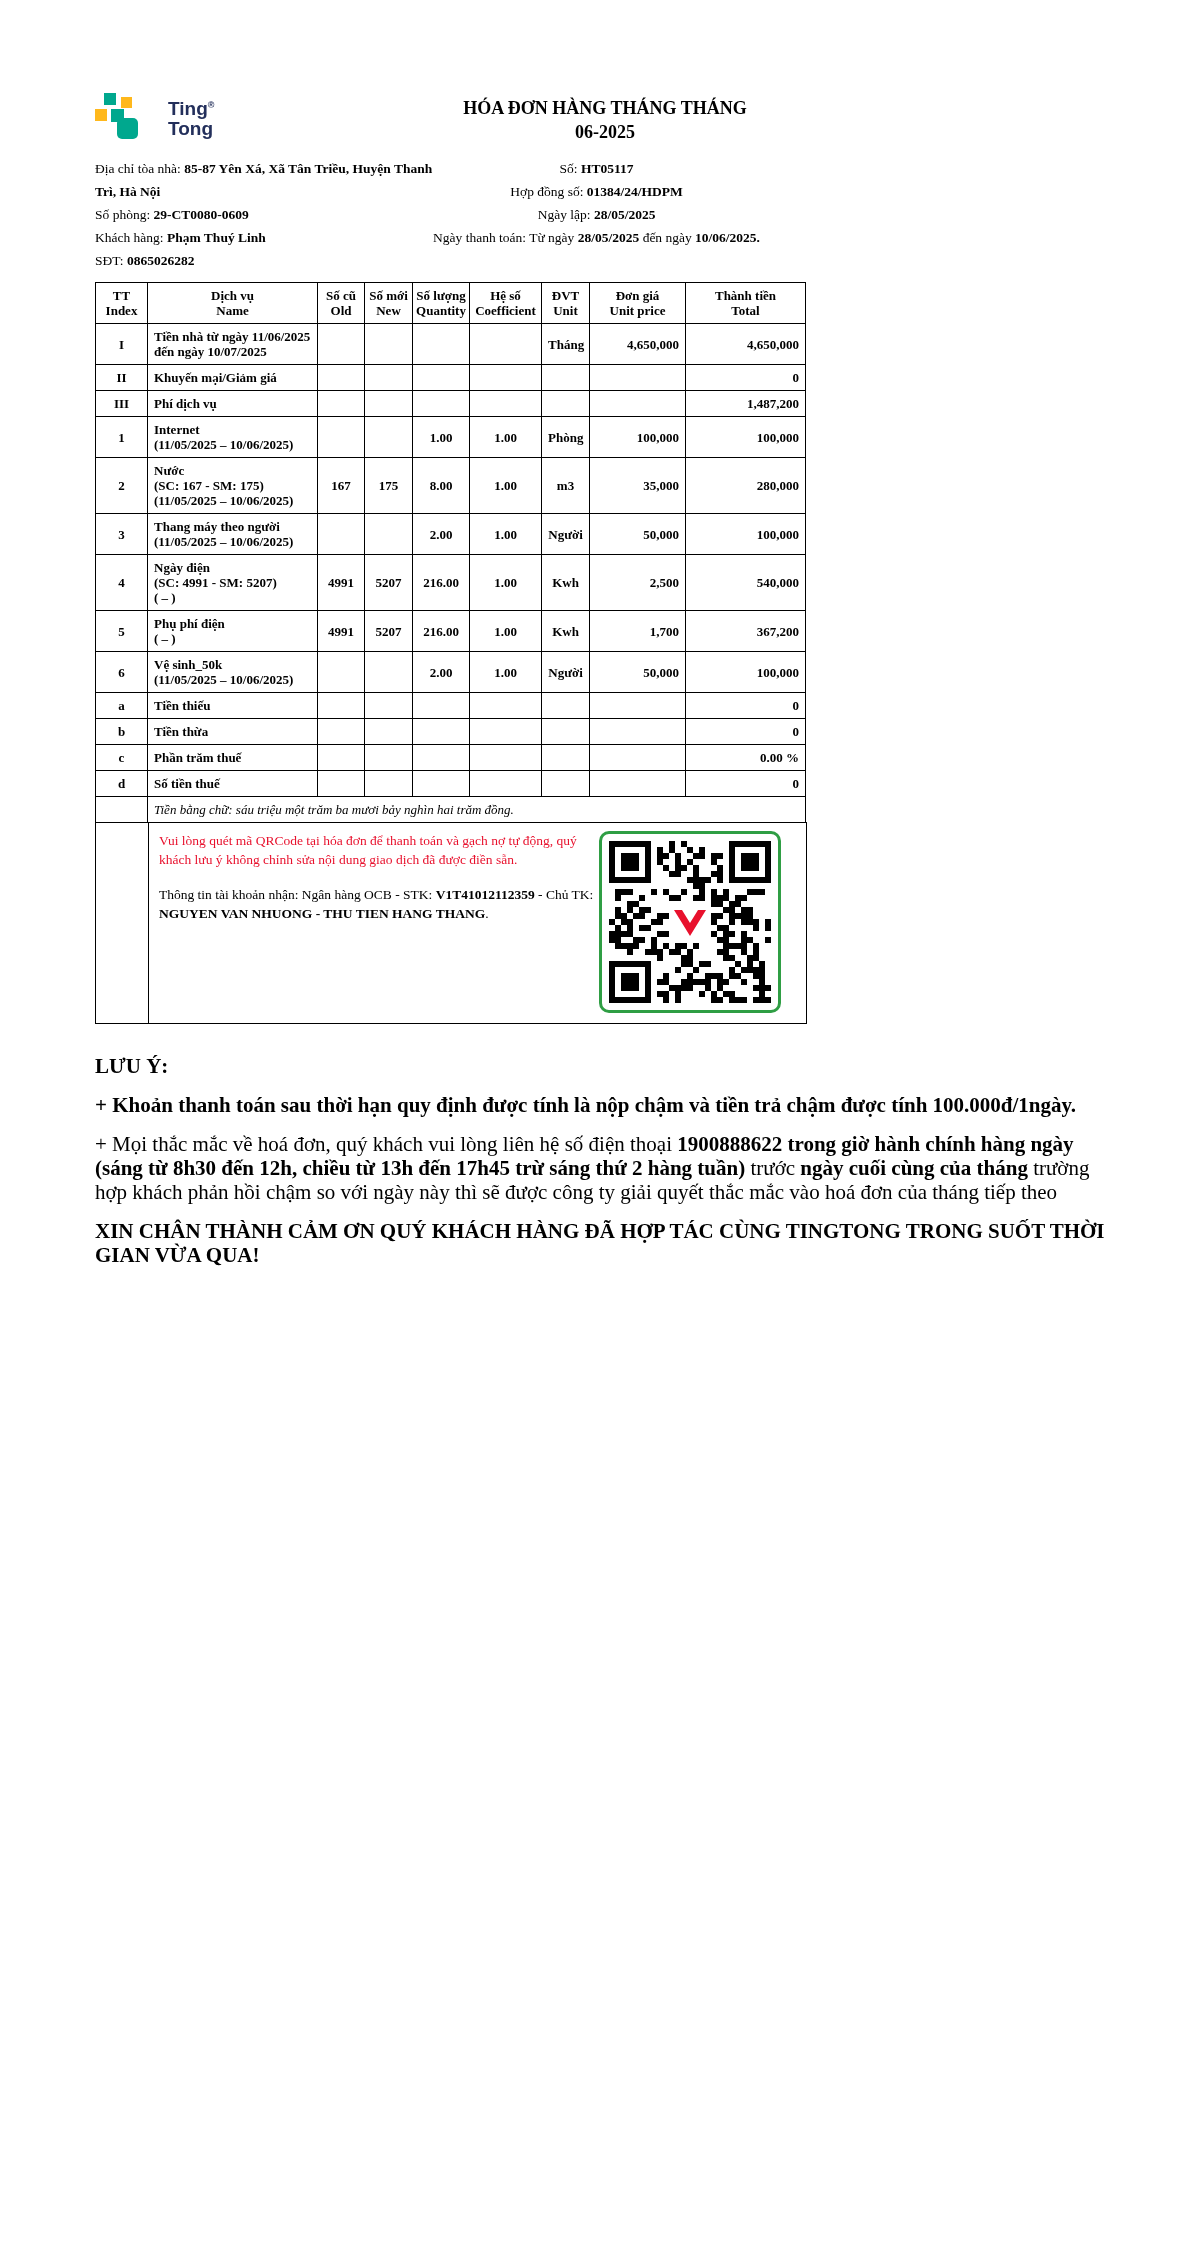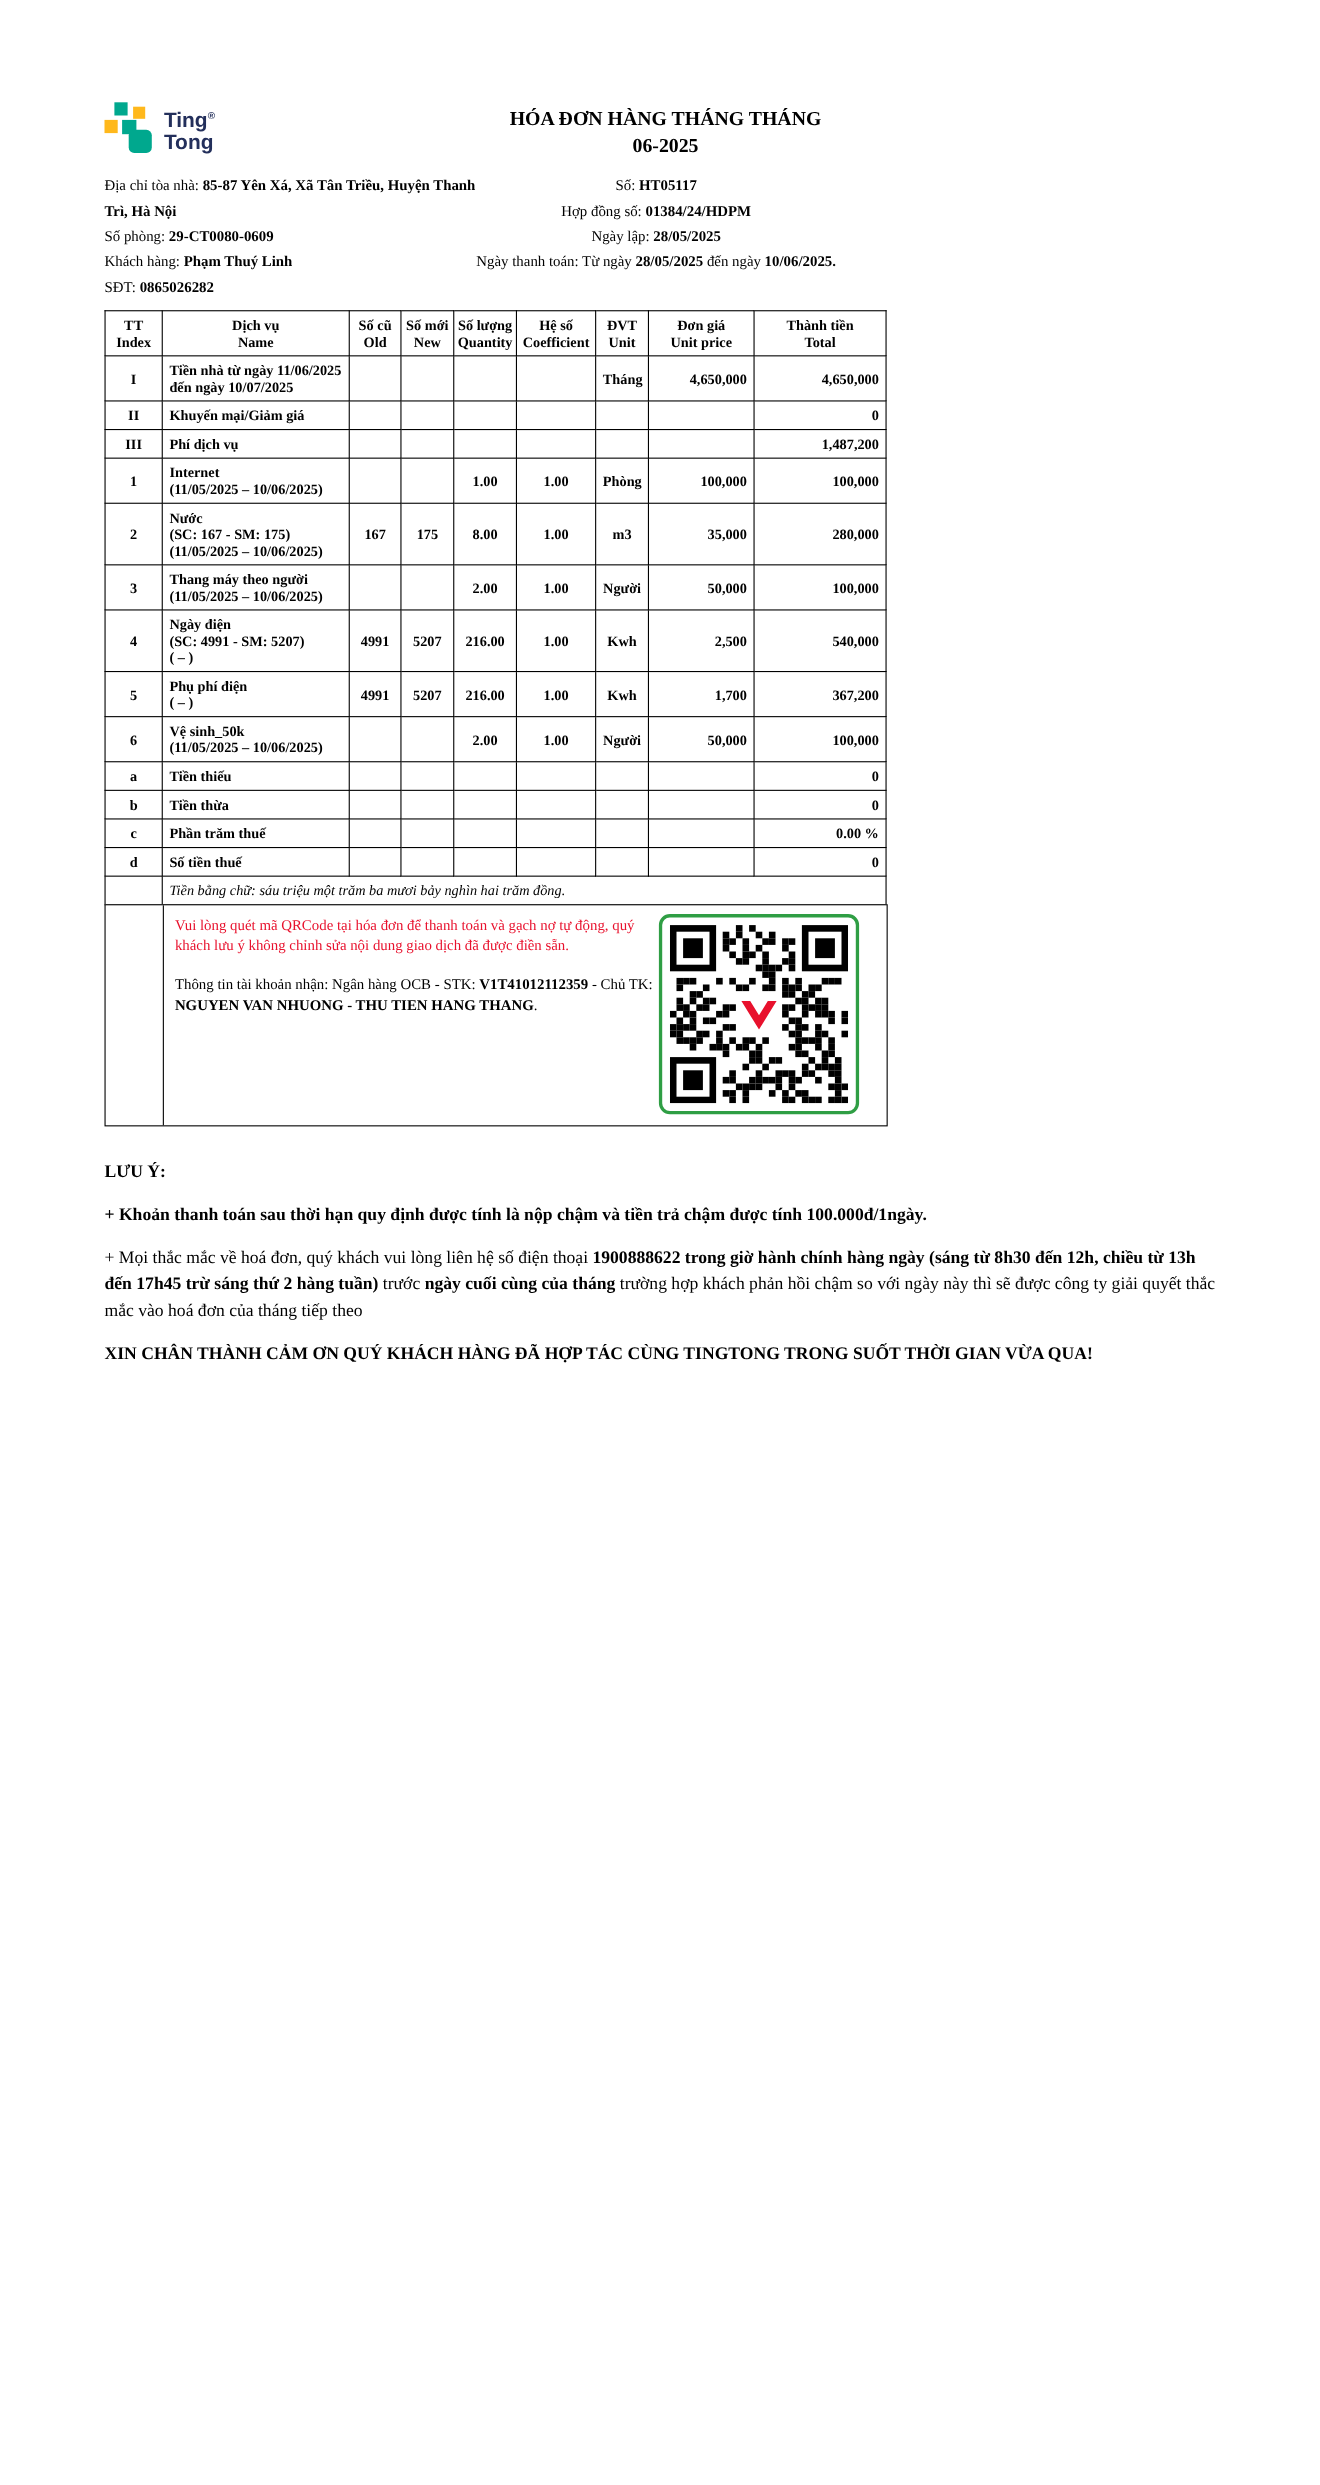--- a/index.html
+++ b/index.html
@@ -9,21 +9,21 @@
     background: #ffffff;
     color: #000;
     font-family: "Liberation Serif", serif;
     overflow: hidden;
     position: relative;
   }
   .sheet { padding: 92px 95px 0 95px; }
 
   
   .header-row { width: 665px; display: flex; justify-content: space-between; align-items: flex-start; }
-  .logo { display: flex; gap: 6px; align-items: flex-start; }
+  .logo { display: flex; gap: 25px; align-items: flex-start; }
   .logo-grid { position: relative; width: 48px; height: 48px; flex: 0 0 48px; }
   .sq { position: absolute; display: block; }
   .sq1 { left: 9px;  top: 1px;  width: 12px; height: 12px; background: var(--brand_teal, #00a88e); }
   .sq2 { left: 26px; top: 5px;  width: 11px; height: 11px; background: var(--brand_yellow, #ffb81c); }
   .sq3 { left: 0px;  top: 17px; width: 12px; height: 12px; background: var(--brand_yellow, #ffb81c); }
   .sq4 { left: 16px; top: 17px; width: 13px; height: 13px; background: var(--brand_teal, #00a88e); }
   .sq5 { left: 22px; top: 26px; width: 21px; height: 21px; border-radius: 5px; background: var(--brand_teal, #00a88e); }
   .logo-text {
     font-family: "Liberation Sans", sans-serif;
     font-weight: 700;
@@ -91,21 +91,21 @@
     height: 182px;
     box-sizing: border-box;
     border: 3px solid var(--qr_border_green, #2f9e44);
     border-radius: 10px;
     padding: 7px;
     background: #fff;
   }
   .qr-frame svg { display: block; }
 
   
-  .footer { width: 1010px; margin-top: 30px; font-size: 16px; line-height: 24px; }
+  .footer { width: 1010px; margin-top: 30px; font-size: 21px; line-height: 24px; }
   .f-head { font-weight: 700; margin: 0 0 15px 0; }
   .f-note { margin: 0 0 15px 0; }
 </style>
 </head>
 <body>
 
 <div class="sheet">
 
   <div class="header-row">
     <div class="logo">

